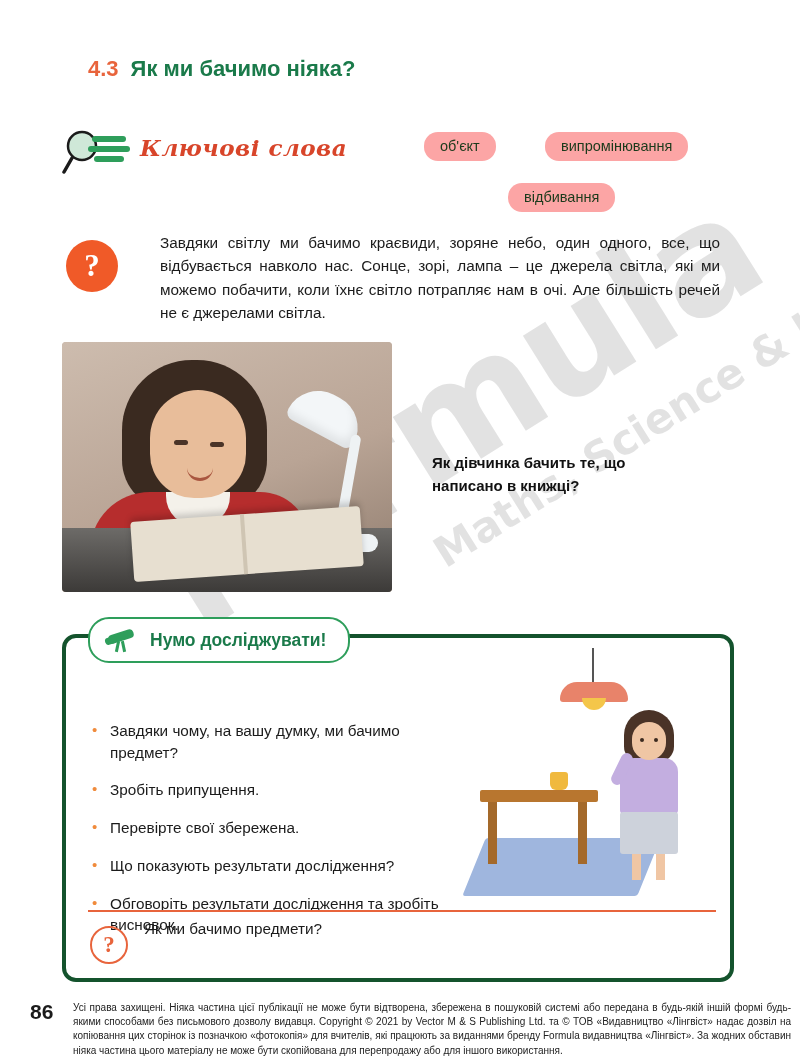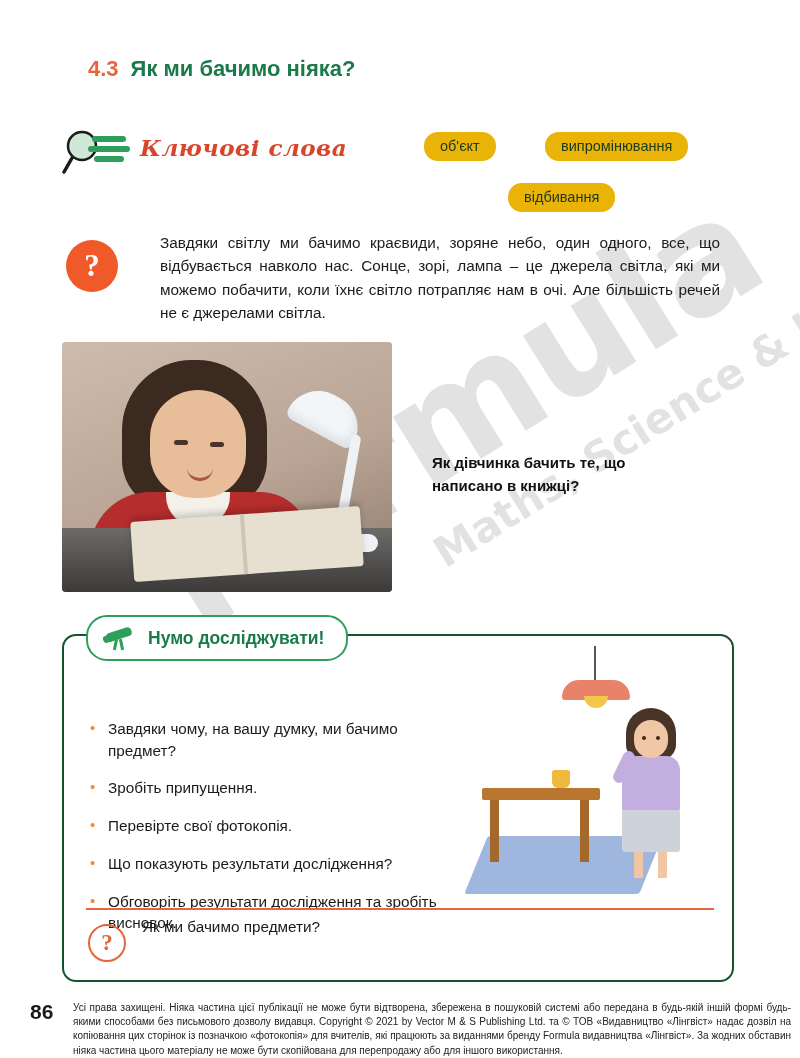--- a/index.html
+++ b/index.html
@@ -84,21 +84,21 @@
     top: 134px;
     font-family: "DejaVu Serif", serif;
     font-style: italic;
     font-weight: bold;
     font-size: 23px;
     color: #d8452a;
     letter-spacing: 0.5px;
   }
   .chip {
     position: absolute;
-    background: #eab308;
+    background: #fca5a5;
     color: #1b3a1b;
     border-radius: 14px;
     font-size: 14.5px;
     padding: 6px 16px 7px 16px;
     white-space: nowrap;
   }
   .chip-0 { left: 424px; top: 132px; }
   .chip-1 { left: 545px; top: 132px; }
   .chip-2 { left: 336px; top: 183px; }
   .chip-3 { left: 508px; top: 183px; }
@@ -210,21 +210,21 @@
     color: #111;
   }
 
   
   .research-box {
     position: absolute;
     left: 62px;
     top: 634px;
     width: 672px;
     height: 348px;
-    border: 2px solid #14532d;
+    border: 4px solid #14532d;
     border-radius: 14px;
     box-sizing: border-box;
     background: #ffffff;
   }
   .research-tab {
     position: absolute;
     left: 22px;
     top: -21px;
     height: 42px;
     padding: 0 22px 0 14px;
@@ -434,21 +434,21 @@
         <span class="tube2"></span>
         <span class="leg"></span>
         <span class="leg2"></span>
       </span>
       <span class="label">Нумо досліджувати!</span>
     </div>
 
     <ul class="task-list">
       <li>Завдяки чому, на вашу думку, ми бачимо предмет?</li>
       <li>Зробіть припущення.</li>
-      <li>Перевірте свої фотокопія.</li>
+      <li>Перевірте свої збережена.</li>
       <li>Що показують результати дослідження?</li>
       <li>Обговоріть результати дослідження та зробіть висновок.</li>
     </ul>
 
     <div class="illus">
       <div class="il-rug"></div>
       <div class="il-lamp-cord"></div>
       <div class="il-lamp-shade"></div>
       <div class="il-lamp-bulb"></div>
       <div class="il-cup"></div>

